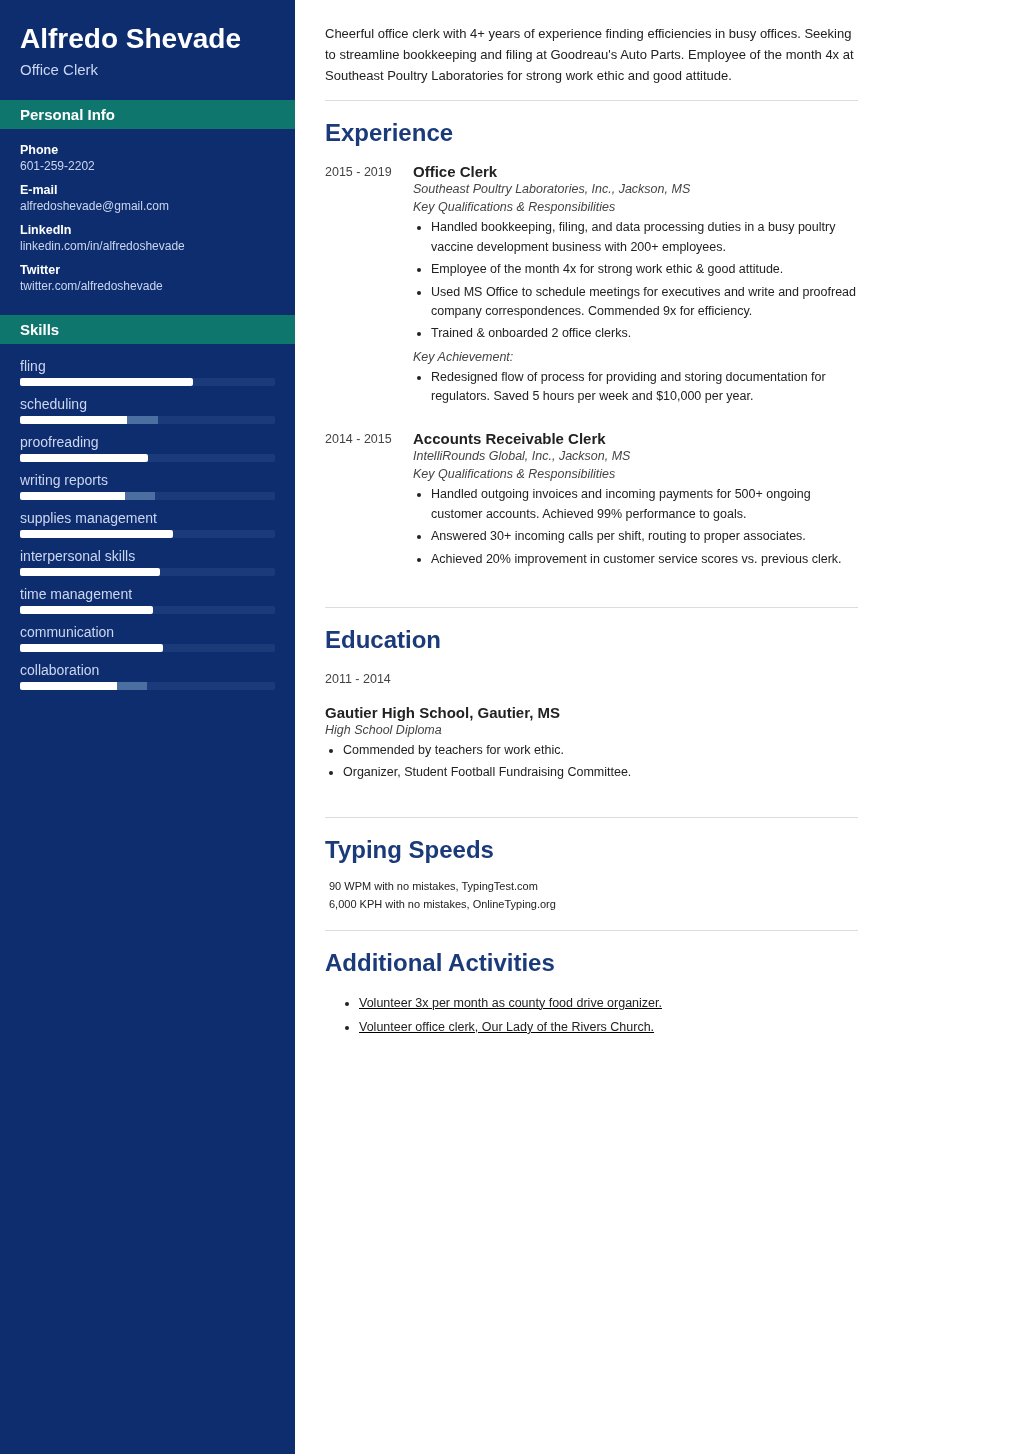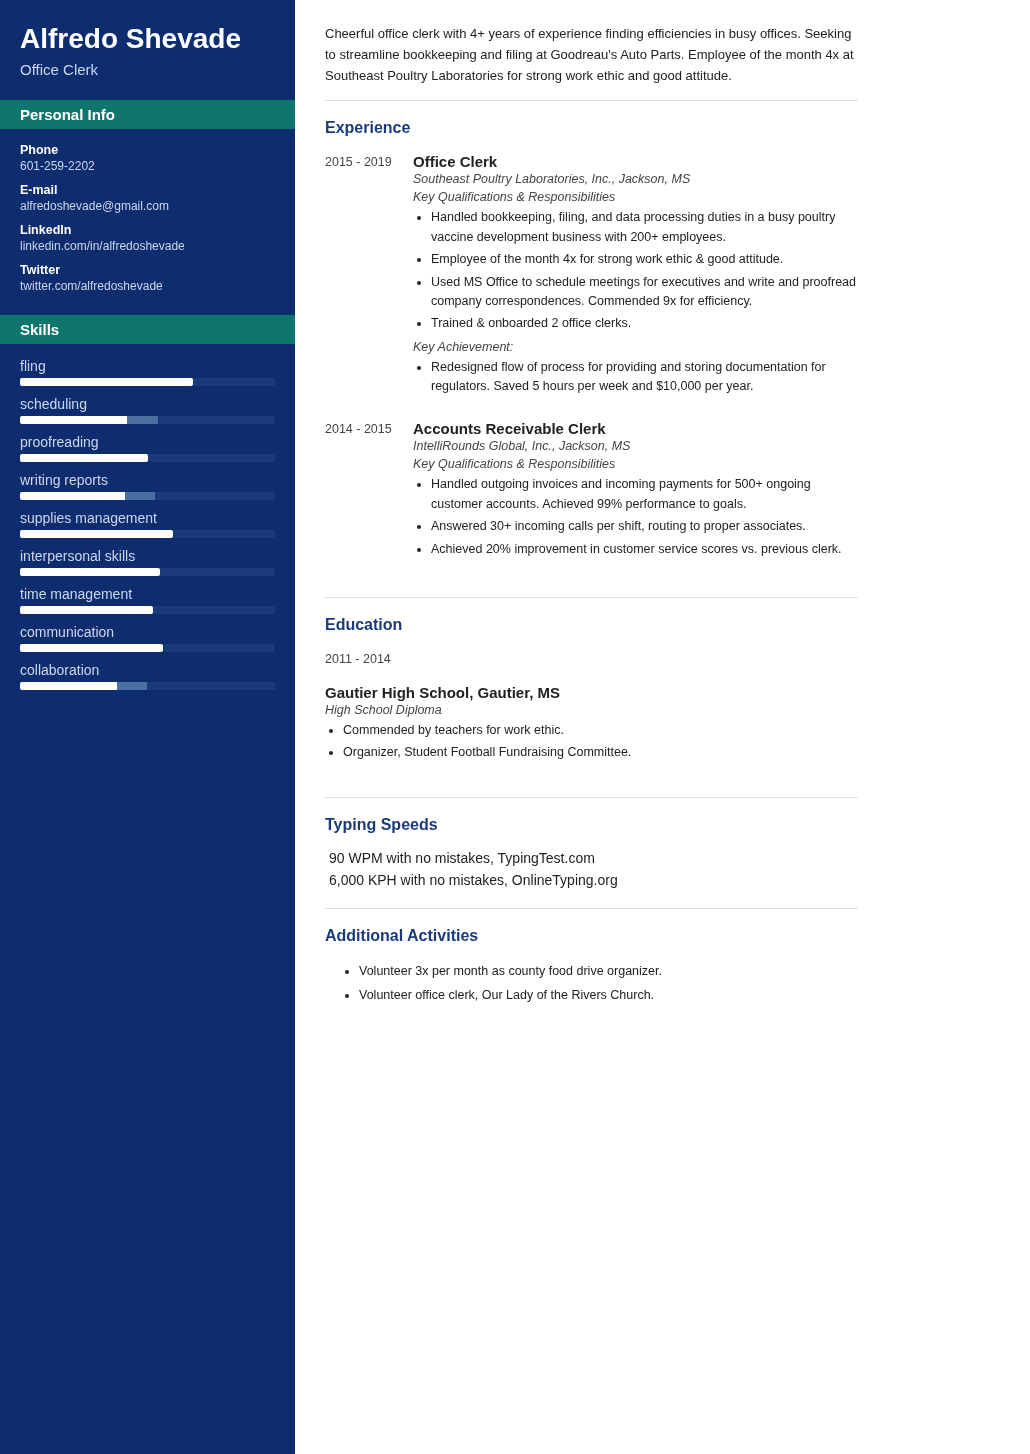--- a/index.html
+++ b/index.html
@@ -87,21 +87,21 @@
     }
     .summary {
       font-size: 13px;
       color: #222;
       line-height: 1.6;
       margin-bottom: 18px;
       padding-bottom: 14px;
       border-bottom: 1px solid #ddd;
     }
     .main-section-title {
-      font-size: 16px;
+      font-size: 24px;
       font-weight: 700;
       color: #1a3a7a;
       margin-bottom: 14px;
       padding-bottom: 2px;
     }
     .main-section {
       margin-bottom: 18px;
       padding-bottom: 14px;
       border-bottom: 1px solid #ddd;
     }
@@ -169,28 +169,29 @@
       color: #222;
       margin-bottom: 2px;
     }
     .edu-degree {
       font-style: italic;
       color: #444;
       font-size: 12.5px;
       margin-bottom: 4px;
     }
     .typing-item {
-      font-size: 14px;
+      font-size: 11px;
       color: #222;
       margin-bottom: 6px;
       padding-left: 4px;
     }
     .additional-bullets {
       list-style: disc;
       padding-left: 34px;
+      text-decoration: underline;
     }
     .additional-bullets li {
       font-size: 12.5px;
       color: #222;
       line-height: 1.6;
       margin-bottom: 4px;
     }
     .no-border {
       border-bottom: none;
     }

